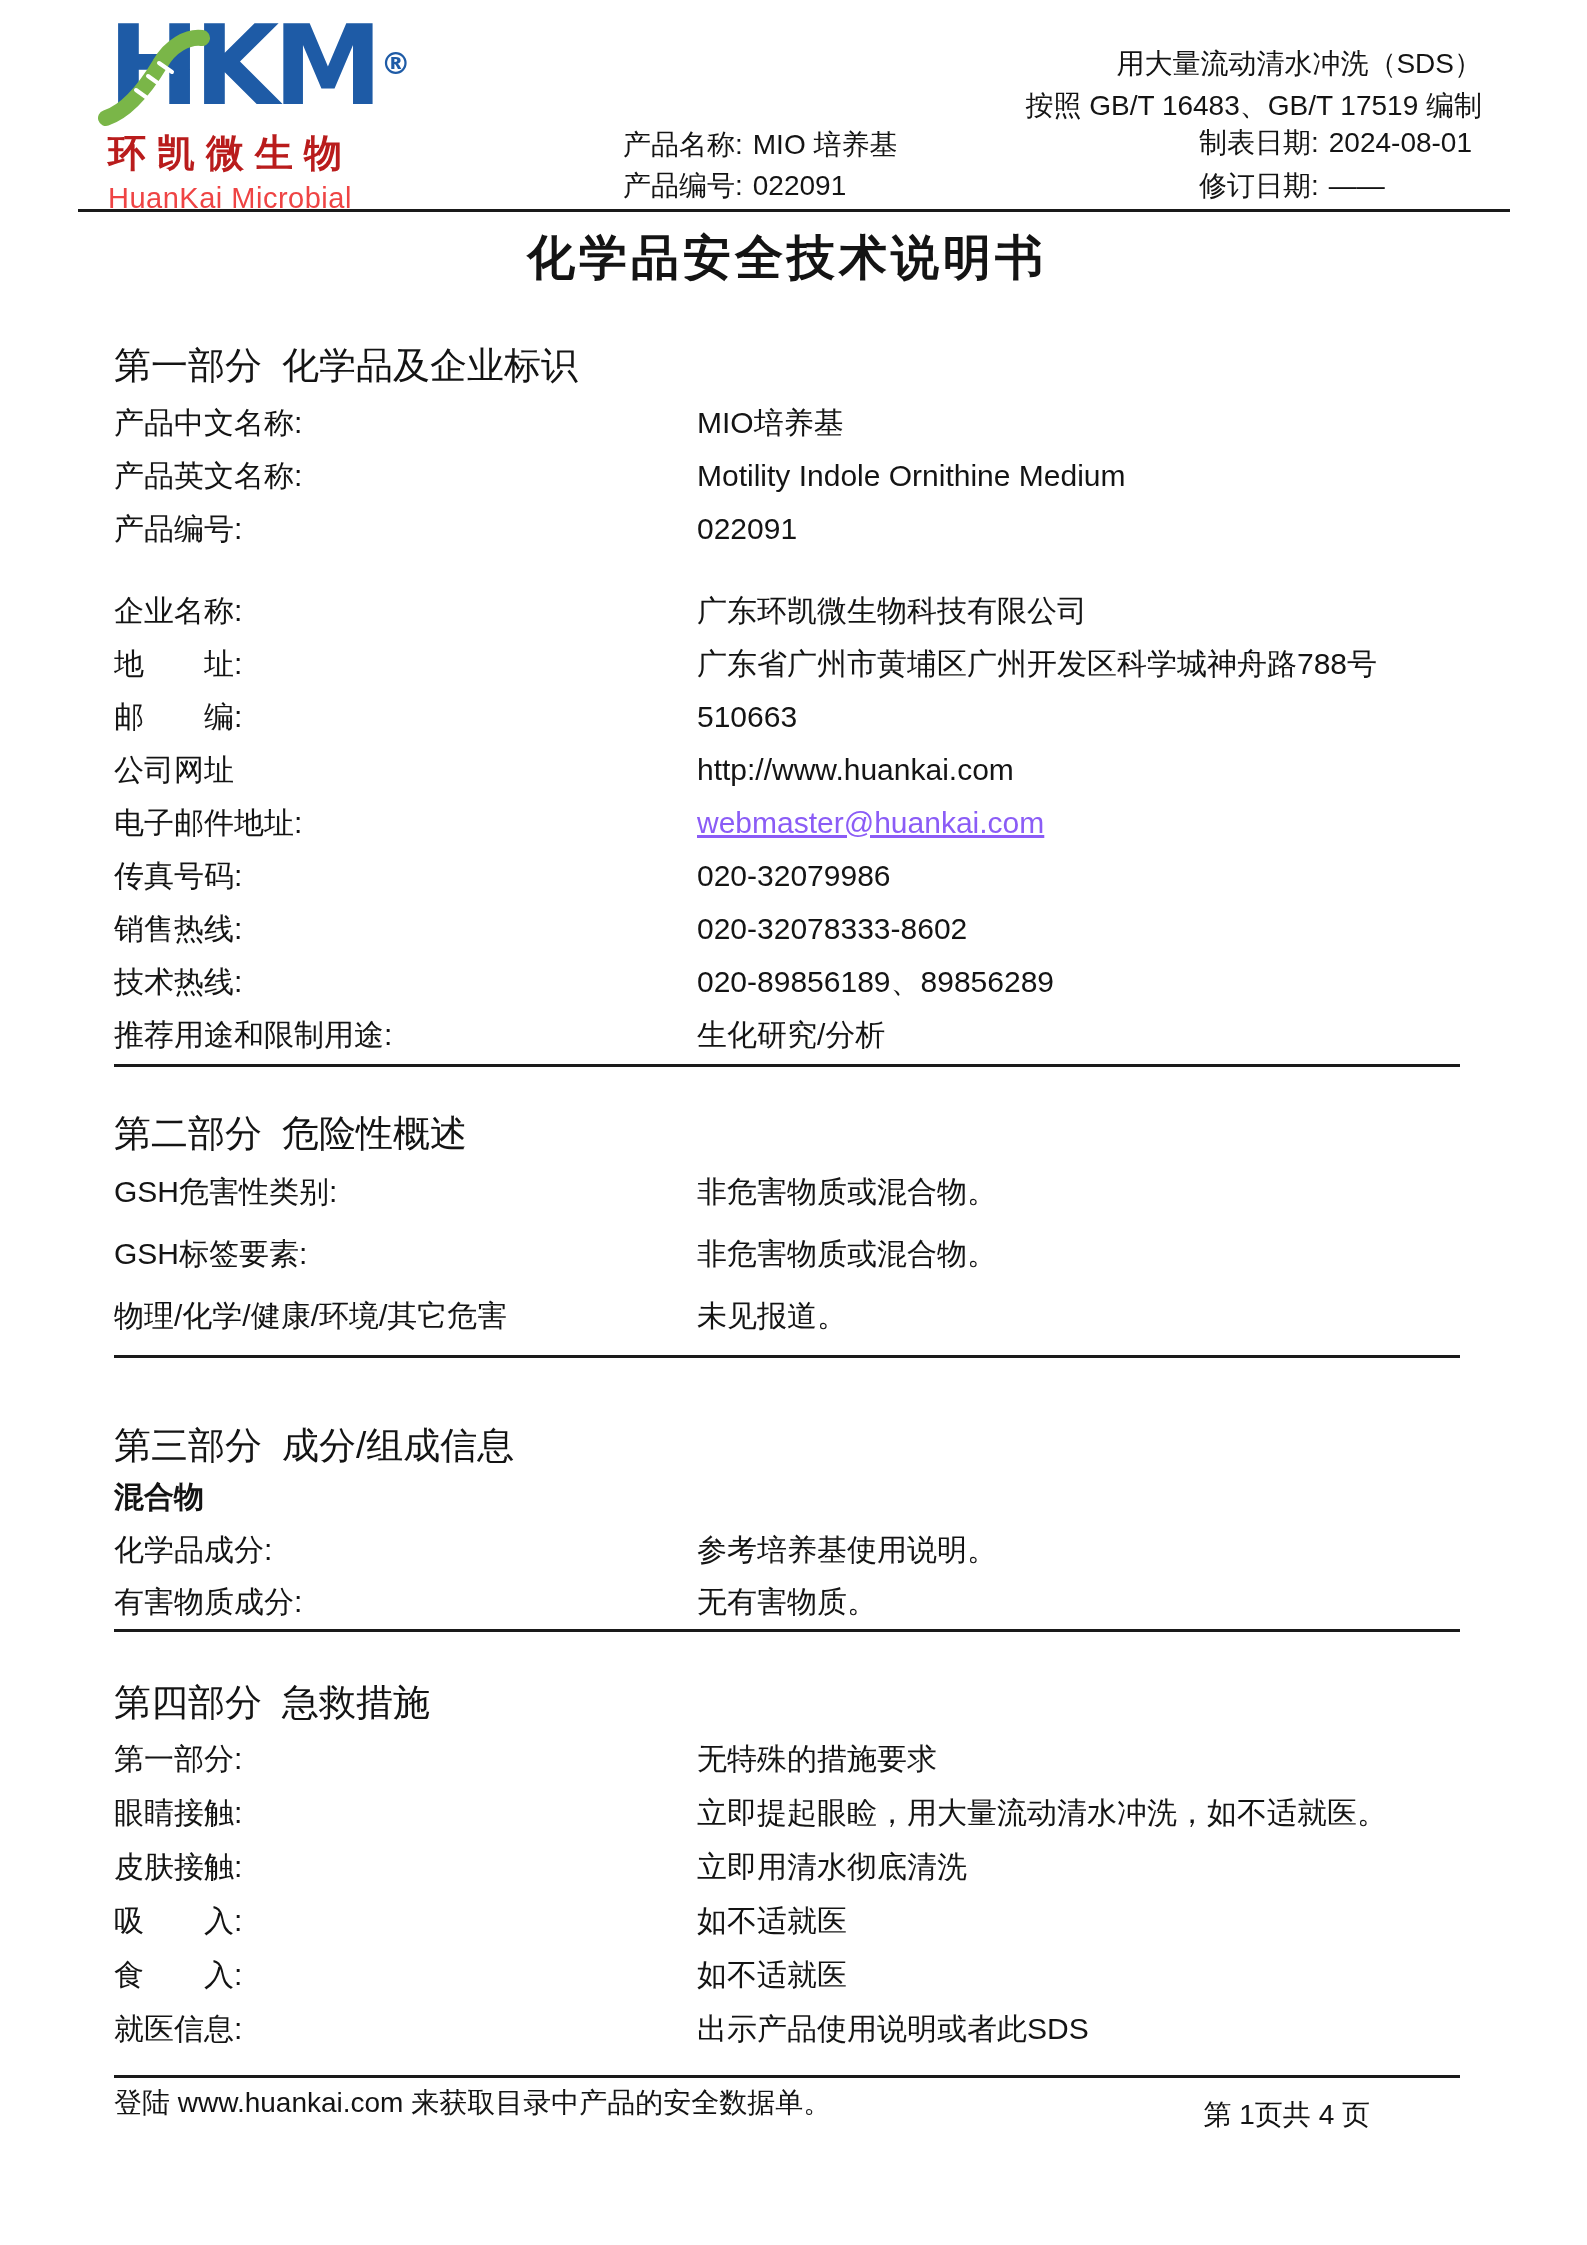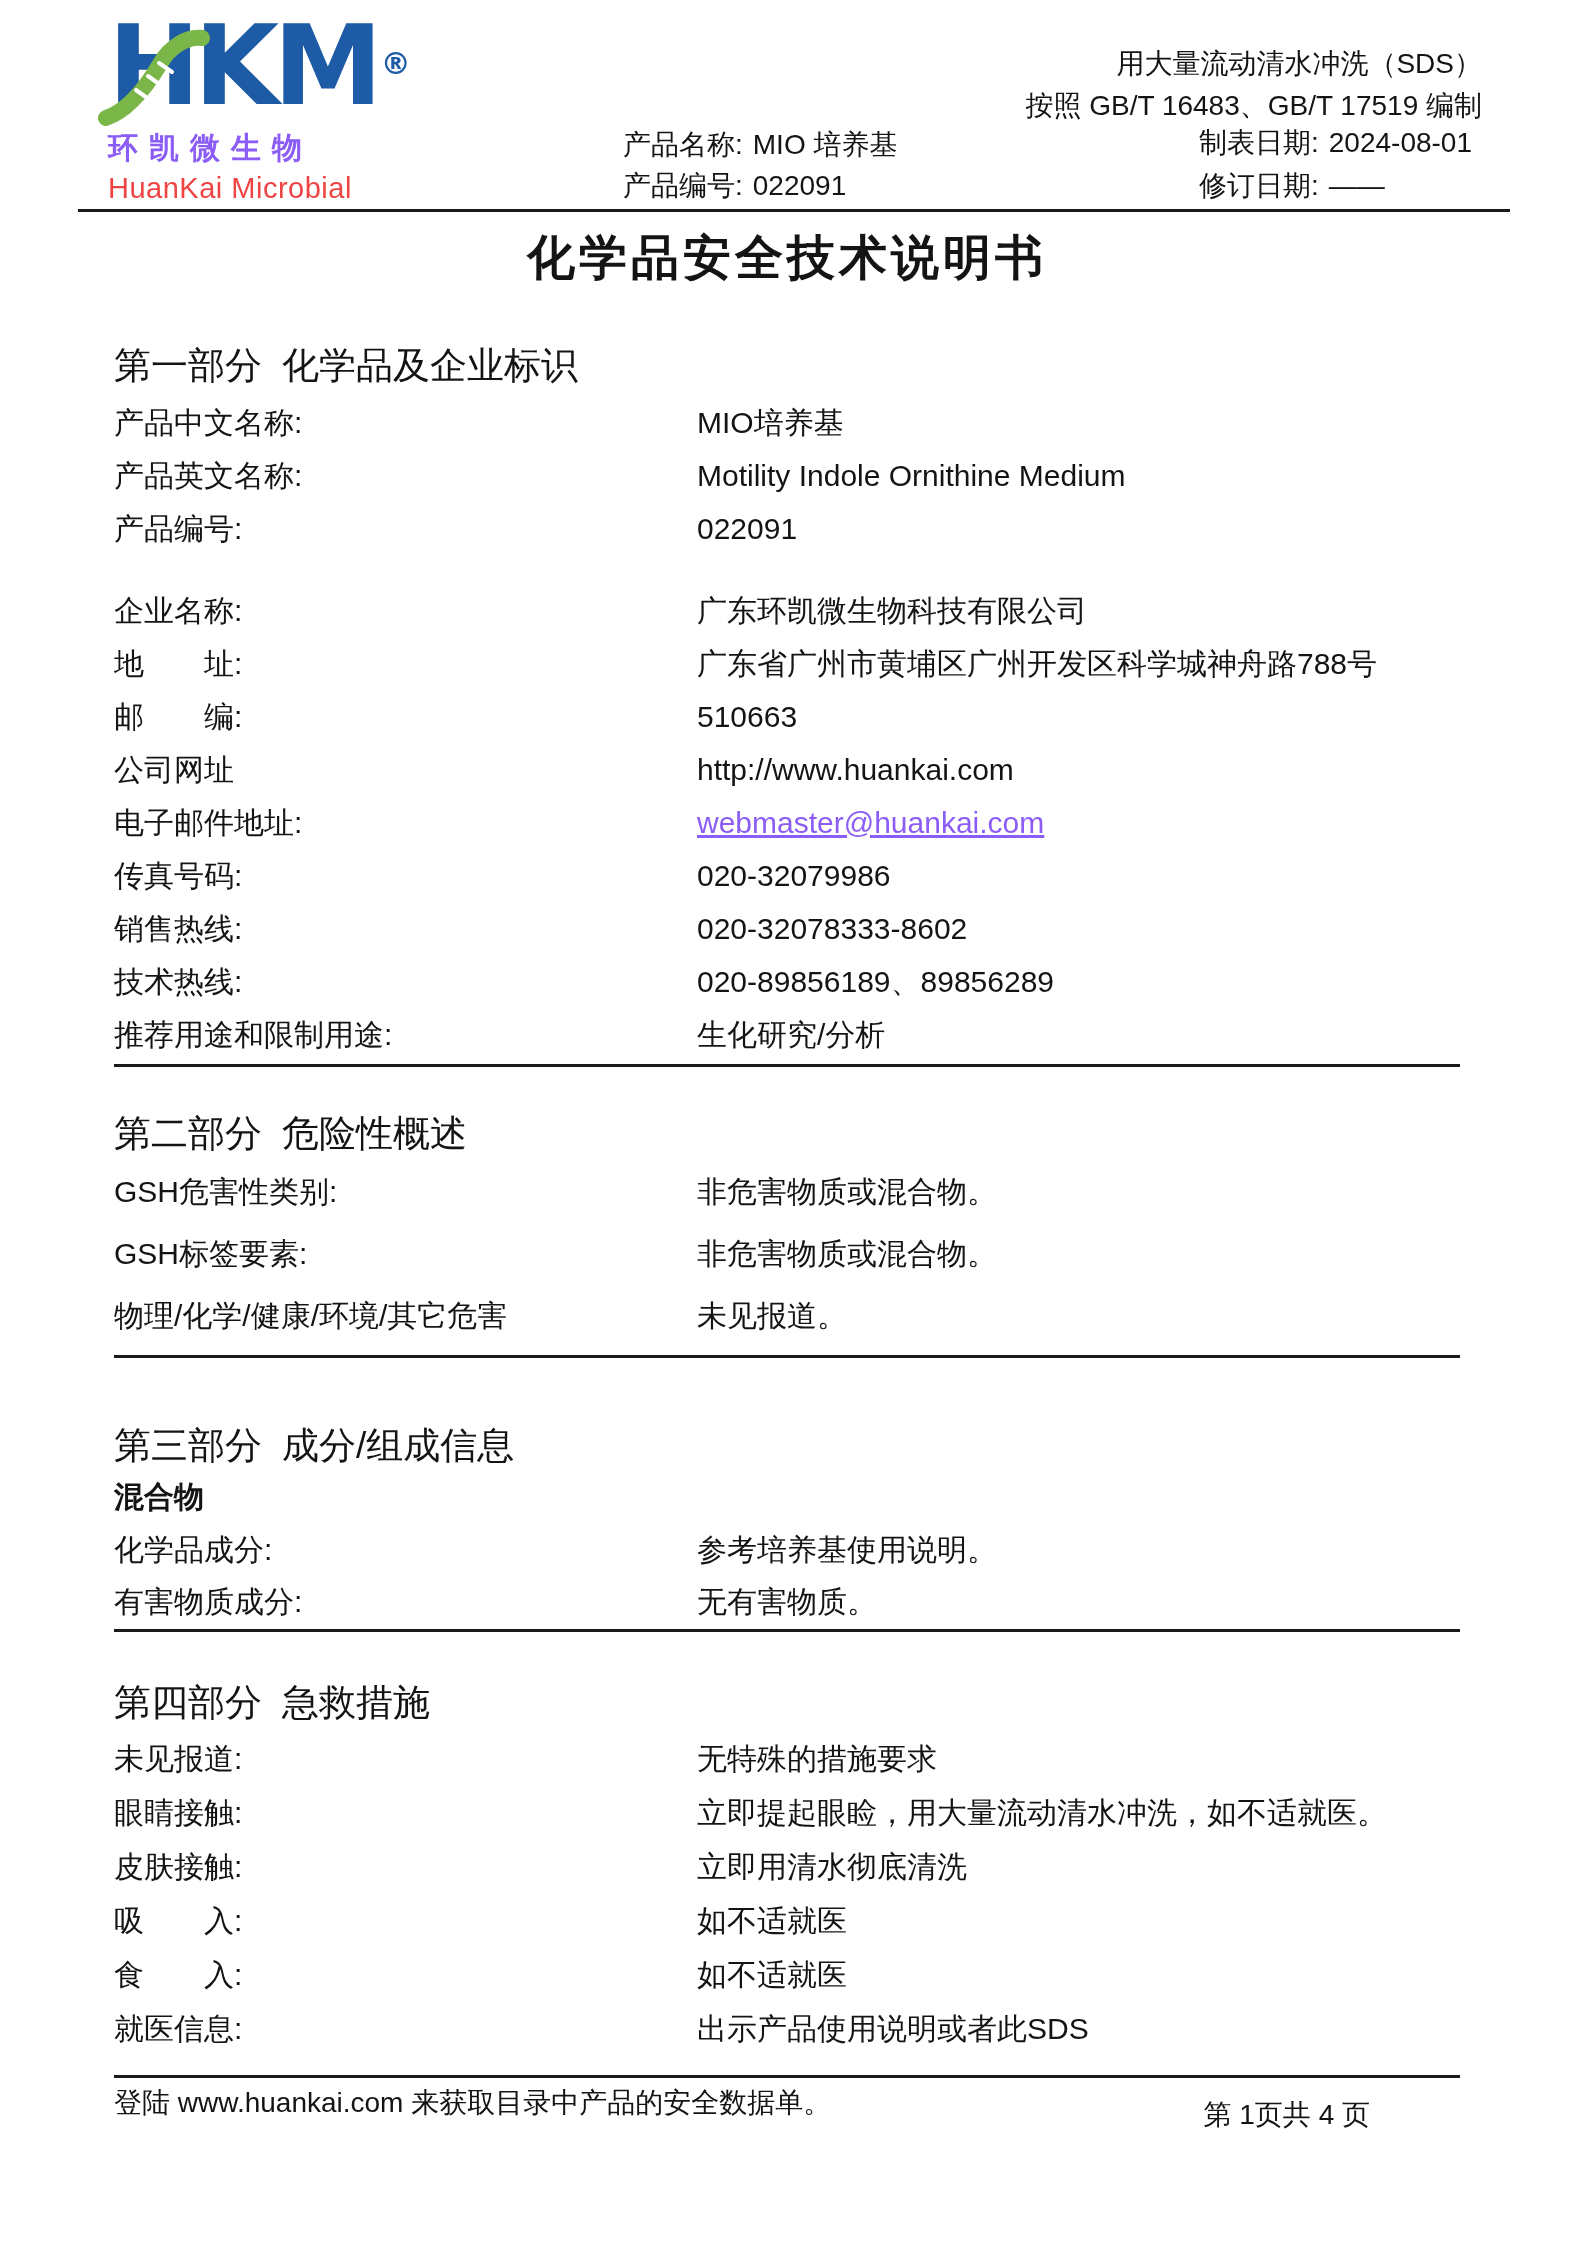--- a/index.html
+++ b/index.html
@@ -15,21 +15,21 @@
   
   .logo{position:absolute;left:108px;top:18px;width:320px;}
   .logo-hkm{
     position:relative;
     font-family:"DejaVu Sans","Liberation Sans",sans-serif;
     font-weight:800;font-size:110px;line-height:96px;
     letter-spacing:-6px;color:#1e5ba6;
   }
   .logo-hkm .reg{font-size:30px;letter-spacing:0;vertical-align:top;position:relative;top:-2px;left:4px;}
   .helix{position:absolute;left:-12px;top:8px;pointer-events:none;}
-  .logo-cn{margin-top:14px;font-size:30px;font-weight:700;letter-spacing:11px;color:#8b5cf6;}
+  .logo-cn{margin-top:14px;font-size:38px;font-weight:700;letter-spacing:11px;color:#b91c1c;}
   .logo-en{margin-top:3px;font-size:29px;font-weight:400;letter-spacing:0.5px;color:#ef4444;}
   .hdr-line{position:absolute;font-size:28px;line-height:34px;white-space:nowrap;color:#141414;}
   .hc1{left:623px;top:128px;}
   .hc2{left:623px;top:169px;}
   .hr1{right:105px;top:47px;text-align:right;}
   .hr2{right:105px;top:89px;text-align:right;}
   .hr3{left:1199px;top:126px;}
   .hr4{left:1199px;top:169px;}
   .hdr-line .lab{margin-right:10px;}
   .hdr-rule{position:absolute;left:78px;top:209px;width:1432px;height:3px;background:#1a1a1a;}
@@ -201,21 +201,21 @@
           </div>
         </div>
       <div class="rule"></div>
     </div>
 
     <div class="sec4">
       <div class="sec-h"><span class="p1">第四部分</span><span class="p2">急救措施</span></div>
       <div class="rows">
 
           <div class="row">
-            <span class="lab">未见报道:</span>
+            <span class="lab">第一部分:</span>
             <span class="val">无特殊的措施要求</span>
           </div>
 
           <div class="row">
             <span class="lab">眼睛接触:</span>
             <span class="val">立即提起眼睑，用大量流动清水冲洗，如不适就医。</span>
           </div>
 
           <div class="row">
             <span class="lab">皮肤接触:</span>

